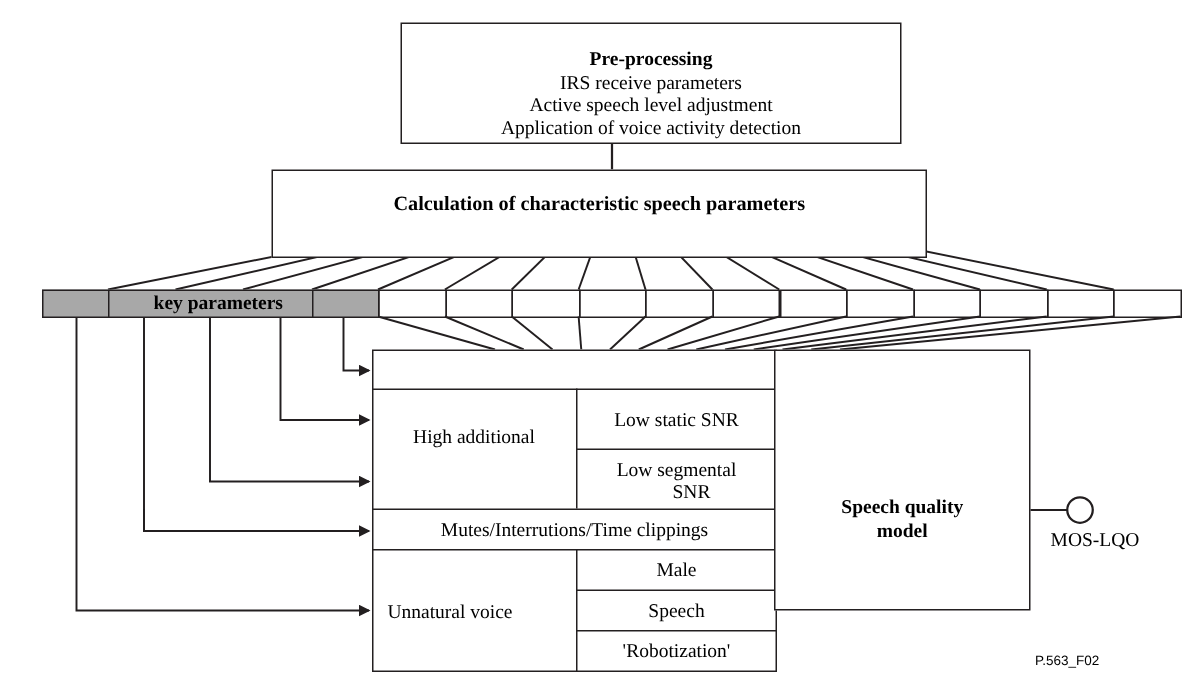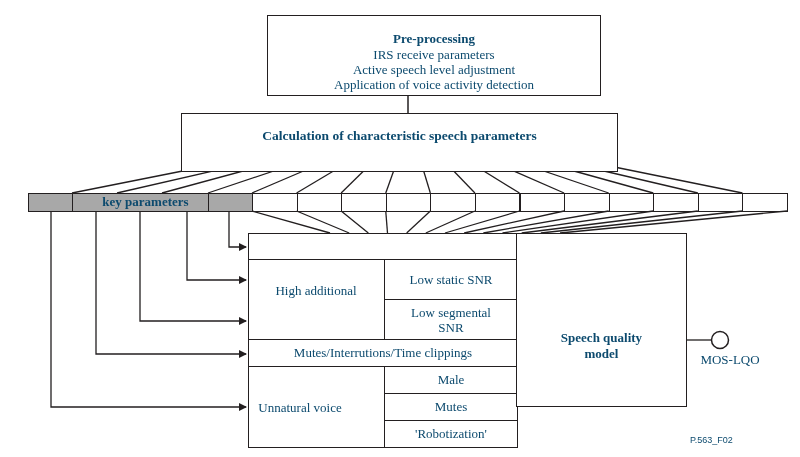--- a/index.html
+++ b/index.html
@@ -1,20 +1,20 @@
 <!DOCTYPE html>
 <html><head>
 <meta charset="utf-8">
 <style>
   html, body { margin:0; padding:0; background:#ffffff; }
   body { width:800px; height:457px; position:relative; overflow:hidden;
          font-family:"Liberation Serif","DejaVu Serif",serif; color:#231f20; }
   #diagram { position:absolute; left:0; top:0; width:800px; height:457px; }
   .box { position:absolute; border:1.5px solid #231f20; background:#fff; box-sizing:border-box; }
-  .txt { position:absolute; text-align:center; font-size:13px; line-height:16px; color:#0c4a6e; }
+  .txt { position:absolute; text-align:center; font-size:13px; line-height:16px; color:#000000; }
   .bold { font-weight:bold; }
   .gray { background:#a8a8a8; }
   .cell { position:absolute; top:193px; height:19px; border:1.5px solid #231f20; box-sizing:border-box; }
   .label-sm { font-family:"Liberation Sans","DejaVu Sans",sans-serif; font-size:9px; }
 </style>
 </head>
 <body>
 
 <div id="diagram">
 
@@ -110,25 +110,25 @@
   <div style="position:absolute;left:384px;top:299px;width:134px;border-top:1.5px solid #231f20;"></div>
   <div style="position:absolute;left:248px;top:339px;width:270px;border-top:1.5px solid #231f20;"></div>
   <div style="position:absolute;left:248px;top:366px;width:270px;border-top:1.5px solid #231f20;"></div>
   <div style="position:absolute;left:384px;top:366px;height:82px;border-left:1.5px solid #231f20;"></div>
   <div style="position:absolute;left:384px;top:393px;width:134px;border-top:1.5px solid #231f20;"></div>
   <div style="position:absolute;left:384px;top:420px;width:134px;border-top:1.5px solid #231f20;"></div>
 
   <div class="txt" style="left:248px;width:136px;top:283px;">High additional</div>
   <div class="txt" style="left:384px;width:134px;top:272px;">Low static SNR</div>
   <div class="txt" style="left:384px;width:134px;top:305px;">Low segmental</div>
-  <div class="txt" style="left:384px;width:134px;top:320px;">SNR</div>
+  <div class="txt" style="left:394px;width:134px;top:320px;">SNR</div>
   <div class="txt" style="left:248px;width:270px;top:345px;">Mutes/Interrutions/Time clippings</div>
   <div class="txt" style="left:232px;width:136px;top:400px;">Unnatural voice</div>
   <div class="txt" style="left:384px;width:134px;top:372px;">Male</div>
-  <div class="txt" style="left:384px;width:134px;top:399px;">Mutes</div>
+  <div class="txt" style="left:384px;width:134px;top:399px;">Speech</div>
   <div class="txt" style="left:384px;width:134px;top:426px;">'Robotization'</div>
 
   <div class="box" style="left:516px;top:233px;width:171px;height:174px;">
     <div class="txt bold" style="left:0;right:0;top:96px;">Speech quality</div>
     <div class="txt bold" style="left:0;right:0;top:112px;">model</div>
   </div>
 
   <div class="txt" style="left:690px;width:80px;top:352px;font-size:13px;">MOS-LQO</div>
   <div class="txt label-sm" style="left:690px;width:70px;top:432px;text-align:left;">P.563_F02</div>
 </div>

